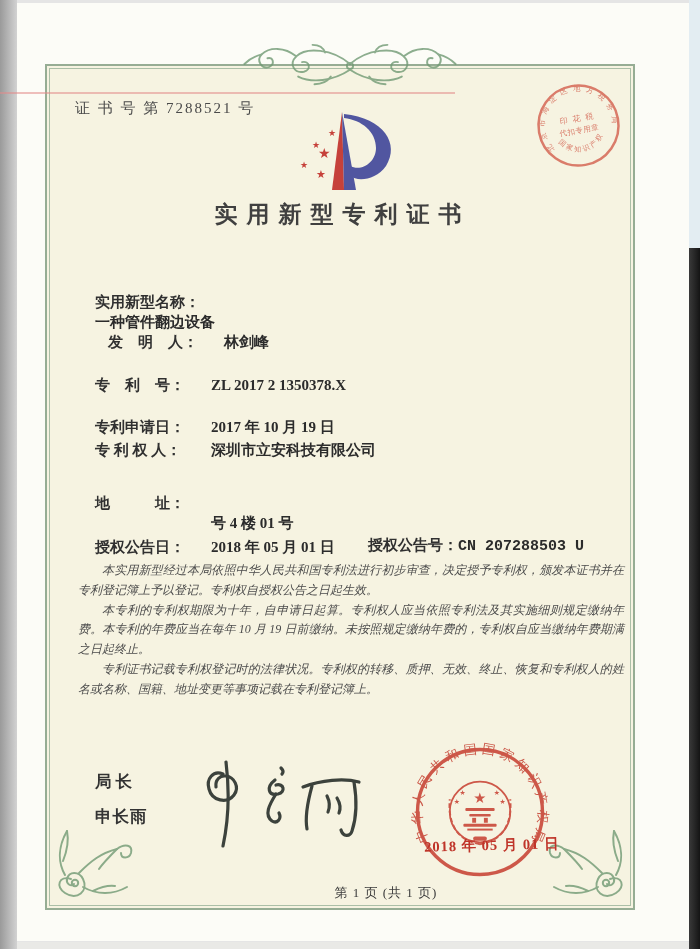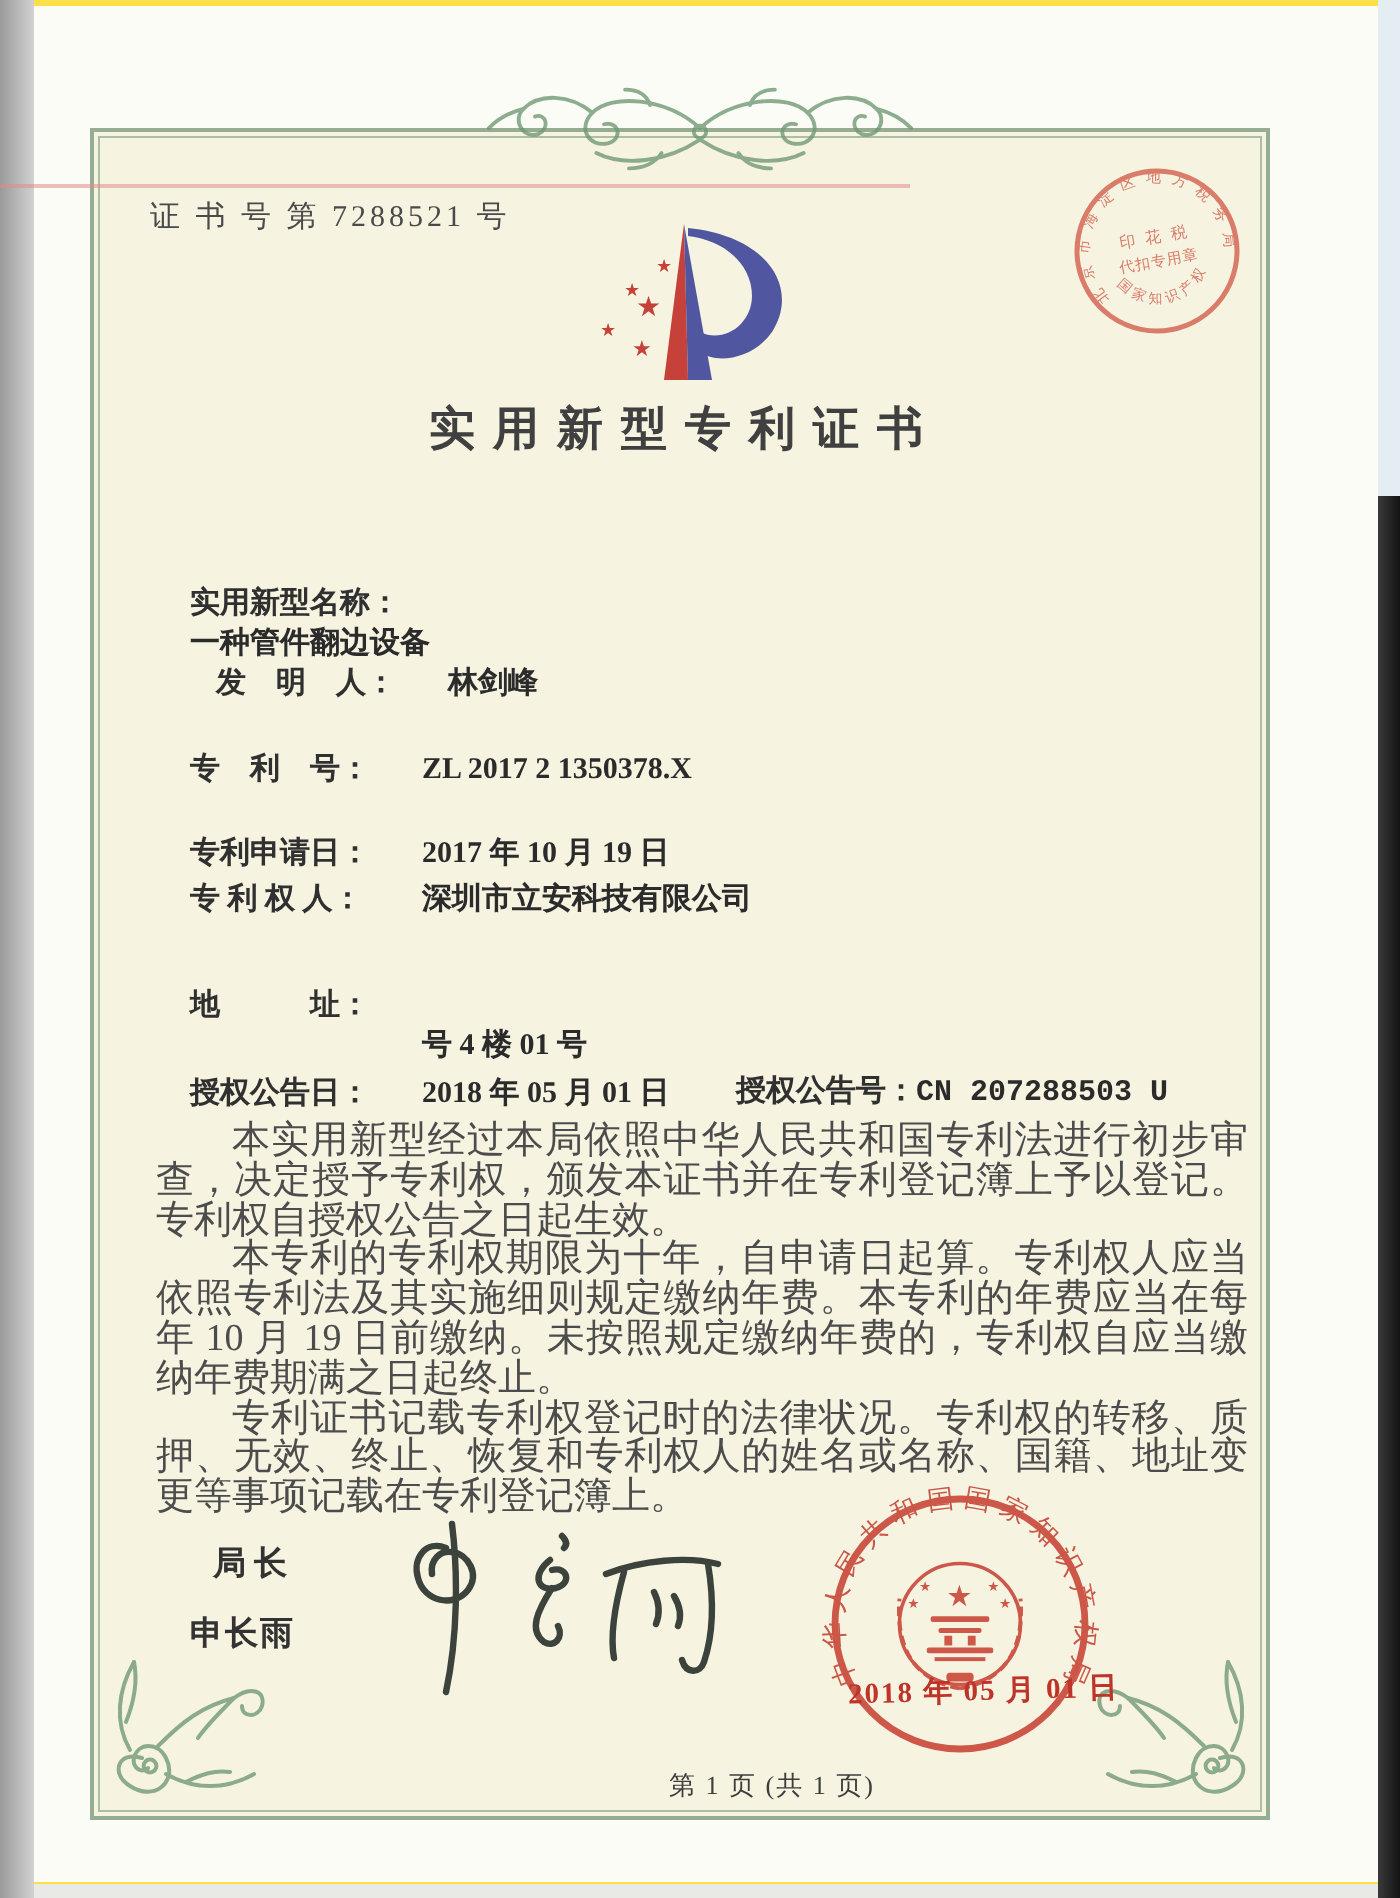--- a/index.html
+++ b/index.html
@@ -1,16 +1,16 @@
 <!DOCTYPE html>
 <html><head>
 <meta charset="utf-8">
 <style>
   html,body{margin:0;padding:0;background:#8e8e8e;}
-  #root{position:relative;width:700px;height:949px;overflow:hidden;background:#fde047;
+  #root{position:relative;width:700px;height:949px;overflow:hidden;background:#e5e5e5;
         font-family:"Liberation Serif","DejaVu Serif",serif;color:#2f2f2f;}
   .paper{position:absolute;left:17px;top:3px;width:672px;height:938px;background:#fcfcf7;}
   .edge-left{position:absolute;left:0;top:0;width:17px;height:949px;
              background:linear-gradient(90deg,#9a9a9a,#d2d2d2);}
   .edge-right-top{position:absolute;right:0;top:0;width:11px;height:248px;background:#e3edf2;}
   .edge-right-bottom{position:absolute;right:0;top:248px;width:11px;height:701px;
              background:linear-gradient(90deg,#3a3a3a,#141414);}
   .edge-bottom{position:absolute;left:17px;bottom:0;height:7px;width:672px;background:#e9e9e6;}
   .scan-pink{position:absolute;left:0;top:92px;width:455px;height:2px;background:rgba(226,138,138,.55);}
 
@@ -31,26 +31,26 @@
   .fields{position:absolute;left:95px;top:292px;width:522px;font-size:15px;}
   .frow{position:absolute;left:0;display:flex;line-height:20px;white-space:nowrap;}
   .frow .lbl{flex:none;width:116px;font-weight:600;color:#303030;}
   .frow .val{font-weight:600;color:#2b2b2b;}
   #row-name{top:0;flex-direction:column;} #row-inv{top:40px;margin-left:13px;} #row-pno{top:83px;}
   #row-fil{top:125px;} #row-pat{top:148px;align-items:center;} #row-addr{top:201px;}
   #row-grant{top:245px;width:522px;}
   #row-addr .val{white-space:normal;width:400px;}
   .grant-right{position:absolute;left:273px;top:0;display:flex;font-family:Liberation Mono, monospace;}
 
-  .paras{position:absolute;left:78px;top:561px;width:546px;font-size:19px;line-height:19.8px;
-         color:#4c4c4c;text-align:justify;}
+  .paras{position:absolute;left:78px;top:561px;width:546px;font-size:12px;line-height:19.8px;
+         color:#4c4c4c;font-style:italic;text-align:justify;}
   .paras p{margin:0;text-indent:2em;}
 
   .officer{position:absolute;left:95px;top:771px;font-size:16.5px;font-weight:600;color:#333;}
-  .officer .t{letter-spacing:4px;text-align:right;}
+  .officer .t{letter-spacing:4px;}
   .officer .n{margin-top:13px;letter-spacing:1px;}
   #signature{position:absolute;left:185px;top:756px;width:195px;height:104px;}
 
   #big-seal{position:absolute;left:397px;top:729px;width:166px;height:166px;opacity:.88;
             mix-blend-mode:multiply;}
   .seal-date{position:absolute;left:424px;top:836px;font-size:14.5px;color:#bf3429;
              letter-spacing:1px;transform:rotate(-1.5deg);font-weight:600;}
   #stamp{position:absolute;left:531px;top:78px;width:95px;height:95px;opacity:.85;
          transform:rotate(-10deg);mix-blend-mode:multiply;}
 

